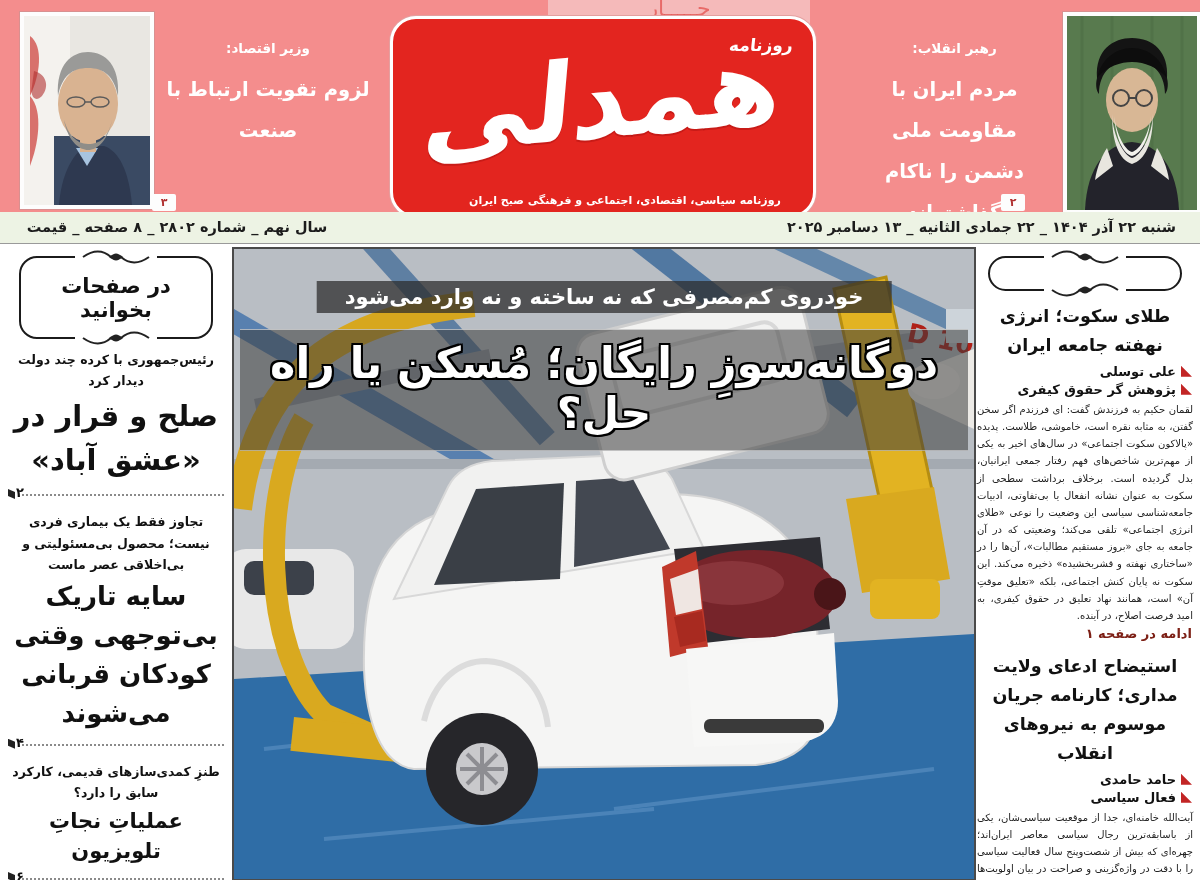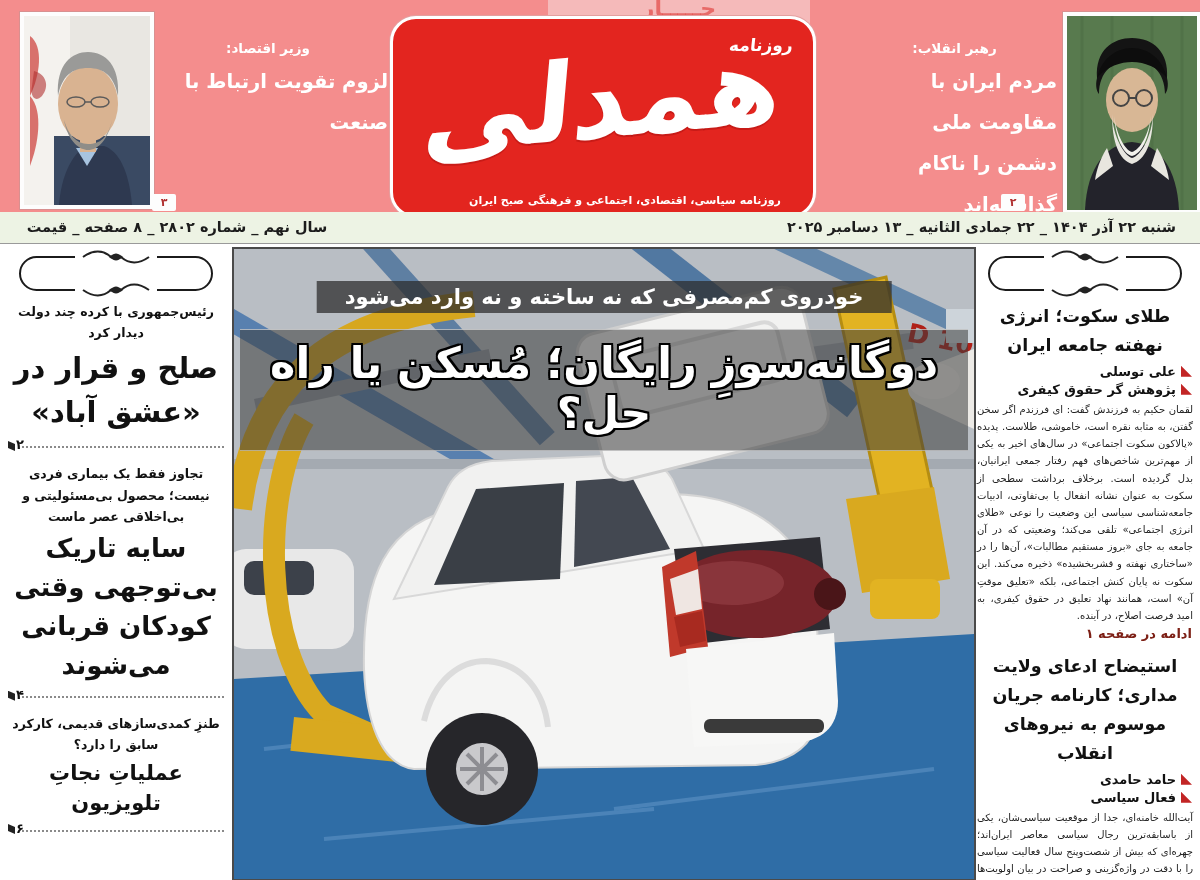--- a/index.html
+++ b/index.html
@@ -3,33 +3,33 @@
 <meta charset="utf-8">
 <style>
   html,body{margin:0;padding:0;background:#ffffff;}
   .page{position:relative;width:1200px;height:880px;background:#ffffff;overflow:hidden;
         font-family:"DejaVu Sans",sans-serif;}
   .rtl{direction:rtl;}
 
   
   .header{position:absolute;left:0;top:0;width:1200px;height:212px;background:#f48d8d;}
   .peek-tab{position:absolute;left:548px;top:0;width:262px;height:24px;background:#f5baba;
-            color:rgba(220,40,36,.55);font-size:22px;font-weight:bold;text-align:center;
+            color:rgba(220,40,36,.55);font-size:22px;font-weight:normal;text-align:center;
             line-height:18px;overflow:hidden;letter-spacing:2px;}
   .photo-frame{position:absolute;background:#fff;border:4px solid #fdfdfd;box-shadow:0 0 0 1px #d89090;}
   .pf-left{left:20px;top:12px;width:126px;height:189px;}
   .pf-right{left:1063px;top:12px;width:130px;height:194px;}
   .photo-frame svg{display:block;width:100%;height:100%;}
   .page-flag{position:absolute;width:24px;height:17px;background:#fdfdfd;color:#b03030;
              font-size:11px;font-weight:bold;text-align:center;line-height:17px;border-radius:2px;}
   .flag-3{left:152px;top:194px;}
   .flag-2{left:1001px;top:194px;}
   .h-story{position:absolute;color:#ffffff;text-align:center;}
-  .h-story .kick{font-size:13.5px;font-weight:bold;margin-bottom:6px;}
-  .h-story .ttl{font-size:19.5px;font-weight:bold;line-height:2.1;text-align:right;}
+  .h-story .kick{font-size:13.5px;font-weight:bold;margin-bottom:14px;}
+  .h-story .ttl{font-size:19.5px;font-weight:bold;line-height:2.1;}
   .hs-left{left:148px;top:40px;width:240px;}
   .hs-right{left:852px;top:40px;width:205px;}
 
   .logo-box{position:absolute;left:390px;top:16px;width:420px;height:196px;background:#e3251f;
             border:3px solid #ffffff;border-radius:26px;box-shadow:0 0 0 1px #e3a0a0;}
   .logo-word{position:absolute;left:300px;top:16px;width:100px;color:#fff;font-size:17px;
              font-weight:bold;text-align:right;transform:skewX(-6deg);}
   .logo-main{position:absolute;left:0;top:6px;width:420px;text-align:center;color:#ffffff;
              font-size:108px;font-weight:bold;line-height:150px;
              transform:rotate(-5deg) skewX(-10deg);text-shadow:0 2px 0 rgba(150,10,10,.35);}
@@ -249,20 +249,21 @@
 
     <div class="col-left rtl">
       <div class="orn-box">
         <span class="flour f-top">
           <svg width="70" height="16" viewBox="0 0 70 16">
               <path d="M2 8 C12 1,22 1,30 8 M40 8 C48 15,58 15,68 8" stroke="#222" stroke-width="2" fill="none"></path>
               <circle cx="35" cy="8" r="3.5" fill="#222"></circle>
               <path d="M28 8 C32 4,38 4,42 8 C38 12,32 12,28 8Z" fill="#222"></path>
             </svg>
         </span>
+        <div class="orn-title">در صفحات بخوانید</div>
         <span class="flour f-bot">
           <svg width="70" height="16" viewBox="0 0 70 16">
               <path d="M2 8 C12 1,22 1,30 8 M40 8 C48 15,58 15,68 8" stroke="#222" stroke-width="2" fill="none"></path>
               <circle cx="35" cy="8" r="3.5" fill="#222"></circle>
               <path d="M28 8 C32 4,38 4,42 8 C38 12,32 12,28 8Z" fill="#222"></path>
             </svg>
         </span>
       </div>
 
       <div>

